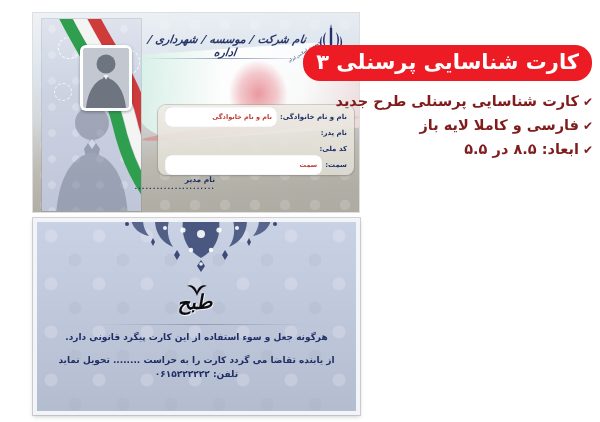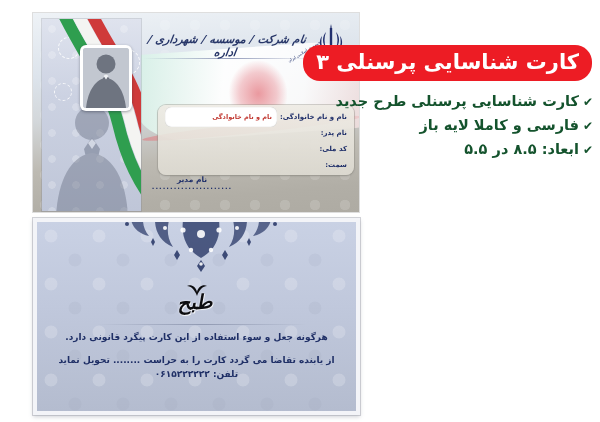--- a/index.html
+++ b/index.html
@@ -90,21 +90,21 @@
   .form-row { display:flex; align-items:center; gap:3px; height:13px; }
   .form-label { font-size:7px; font-weight:bold; color:#20306a; white-space:nowrap; }
   .form-field {
     flex:1; height:20px; background:#ffffff; border-radius:6px;
     box-shadow:inset 0 0 1px rgba(120,120,120,.6);
     display:flex; align-items:center; padding:0 5px;
   }
   .form-value { font-size:6.5px; font-weight:bold; color:#c23a33; white-space:nowrap; }
 
   
-  .manager-block { position:absolute; left:116px; top:162px; width:86px; text-align:center; direction:rtl; }
+  .manager-block { position:absolute; left:96px; top:162px; width:86px; direction:rtl; }
   .manager-name { font-size:7.5px; font-weight:bold; color:#20306a; }
   .signature-dots { font-size:7px; font-weight:bold; color:#20306a; letter-spacing:1px; line-height:6px; }
   .expiry-field {
     position:absolute; left:22px; top:176px; width:94px; height:15px;
     background:#ffffff; border-radius:3px; box-shadow:0 1px 2px rgba(60,60,70,.4);
     display:flex; align-items:center; justify-content:flex-end; padding:0 6px; direction:rtl;margin-top:33px;
   }
   .expiry-label { font-size:6.5px; font-weight:bold; color:#c23a33; }
 
   
@@ -144,21 +144,21 @@
   .back-text-gap { height:9px; }
 
   
   .title-badge {
     position:absolute; right:8px; top:45px;
     background:#ed1c24; color:#ffffff; border-radius:17px;
     padding:5px 13px 7px; font-size:21px; font-weight:bold; direction:rtl;
     letter-spacing:0;
   }
   .features { position:absolute; right:7px; top:90px; direction:rtl; text-align:right; }
-  .feature-item { font-size:14.5px; font-weight:bold; color:#14532d; line-height:23px; white-space:nowrap; }
+  .feature-item { font-size:14.5px; font-weight:bold; color:#7f1d1d; line-height:23px; white-space:nowrap; }
   .check-glyph { font-size:12px; margin-left:4px; }
 </style>
 </head>
 <body>
 
 <div class="stage">
 
   <div class="card-front">
     <div class="front-pattern"></div>
 
@@ -222,20 +222,23 @@
         </span>
       </div>
       <div class="form-row">
         <span class="form-label">نام پدر:</span>
       </div>
       <div class="form-row">
         <span class="form-label">کد ملی:</span>
       </div>
       <div class="form-row">
         <span class="form-label">سمت:</span>
+        <span class="form-field">
+          <span class="form-value">سمت</span>
+        </span>
       </div>
     </div>
 
     <div class="manager-block">
       <div class="manager-name">نام مدیر</div>
       <div class="signature-dots">......................</div>
     </div>
 
     <div class="expiry-field">
       <span class="expiry-label">تاریخ اعتبار:</span>

